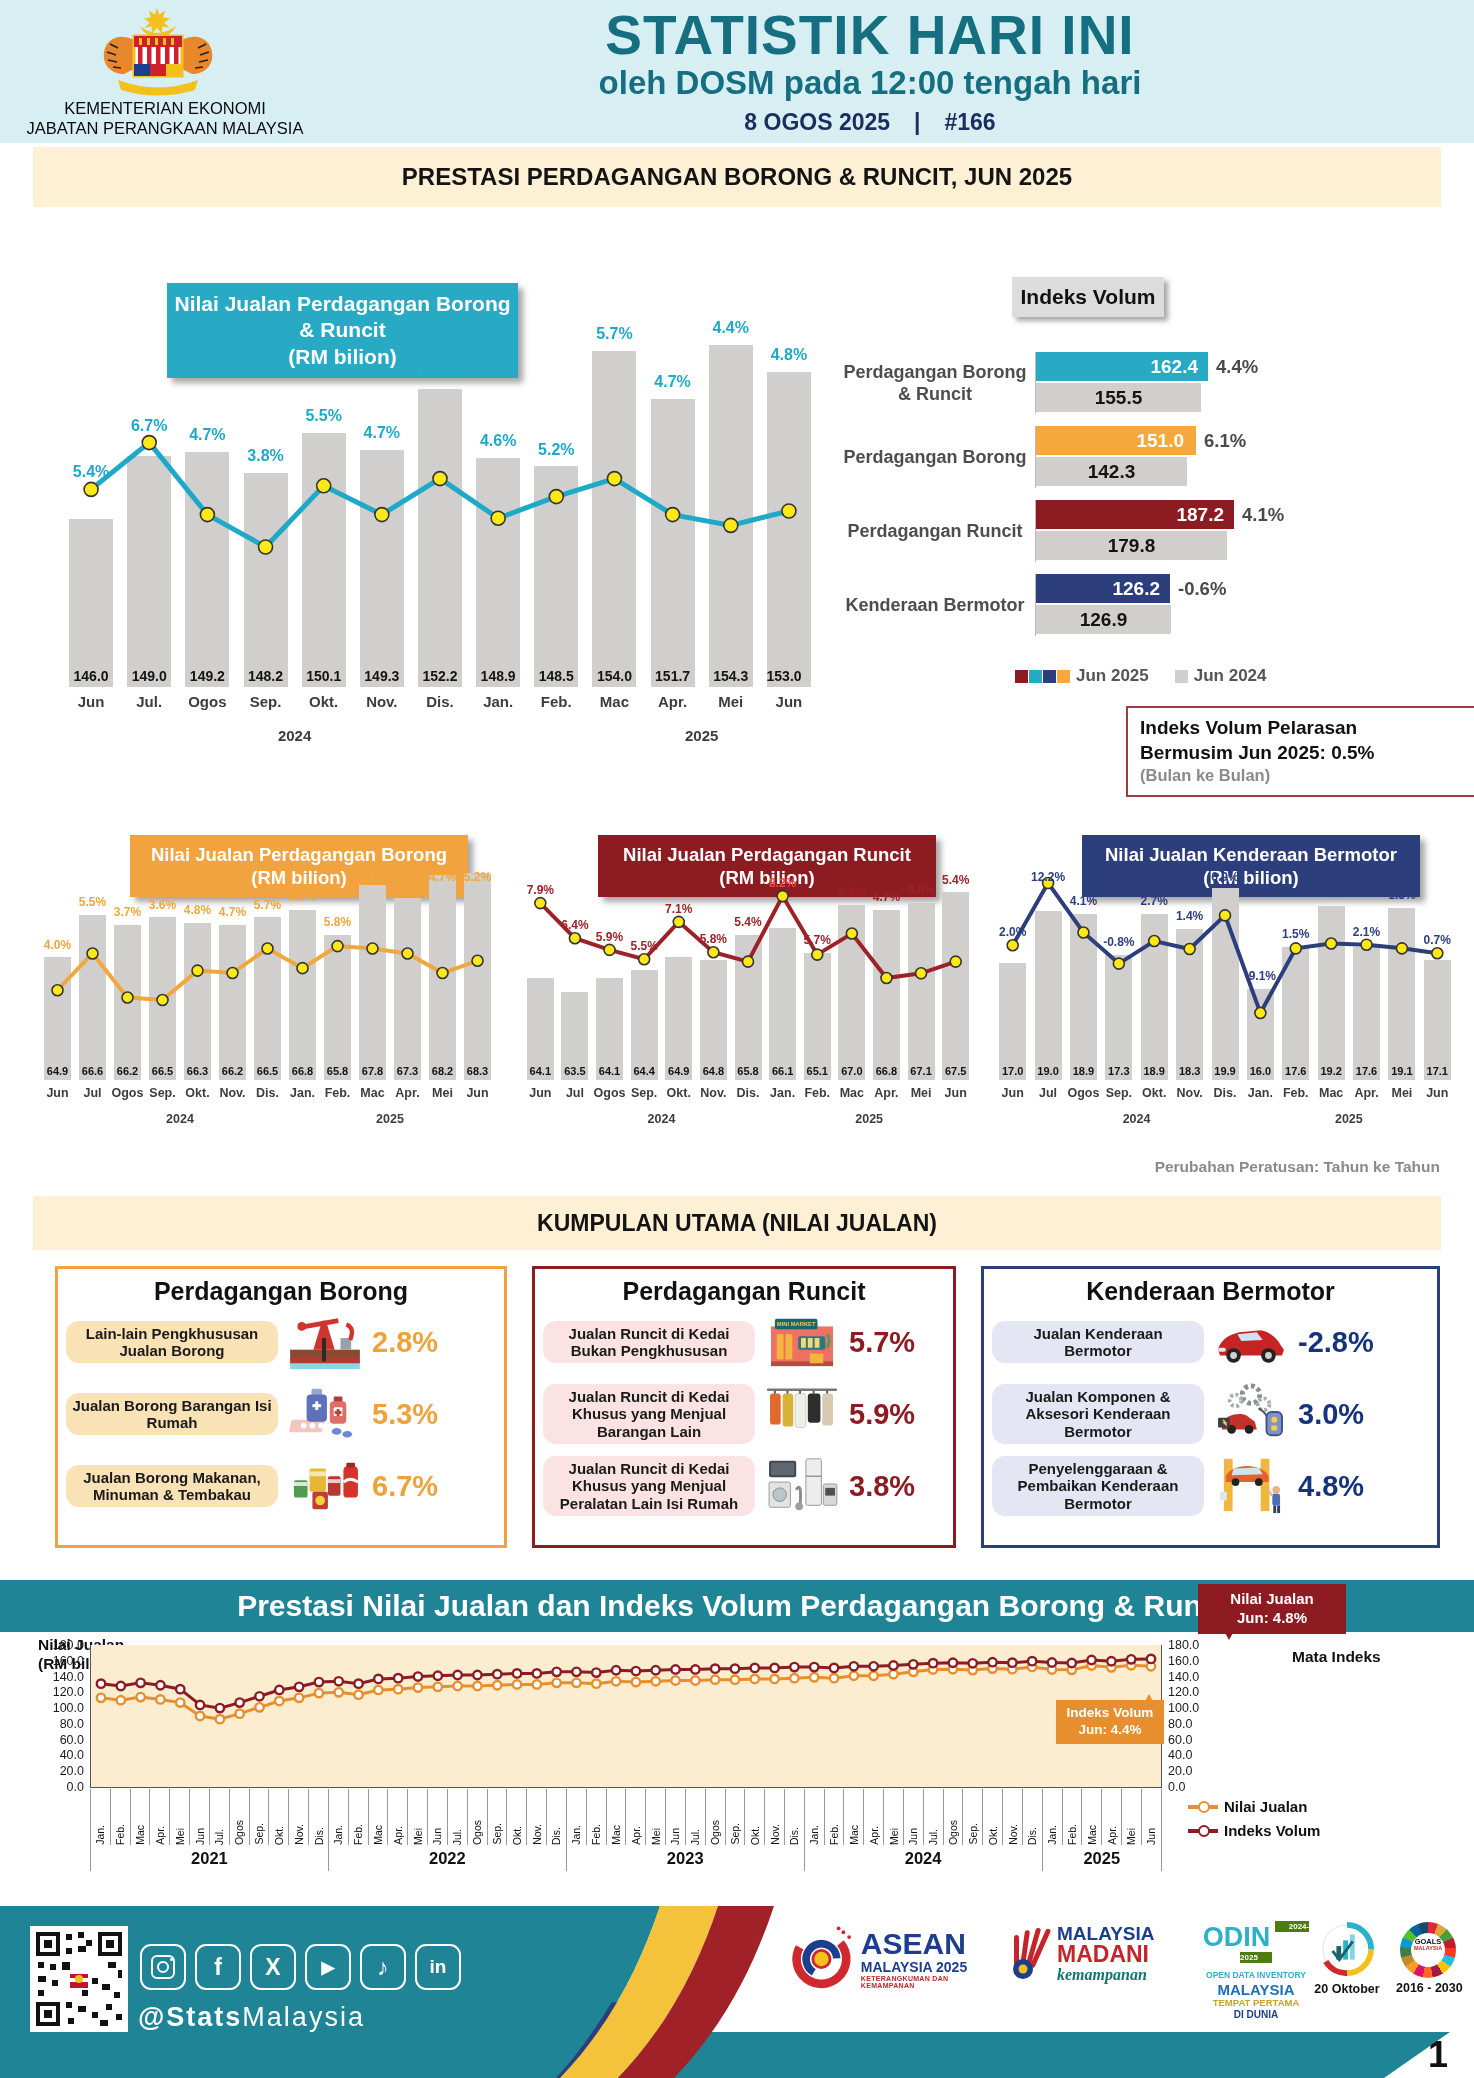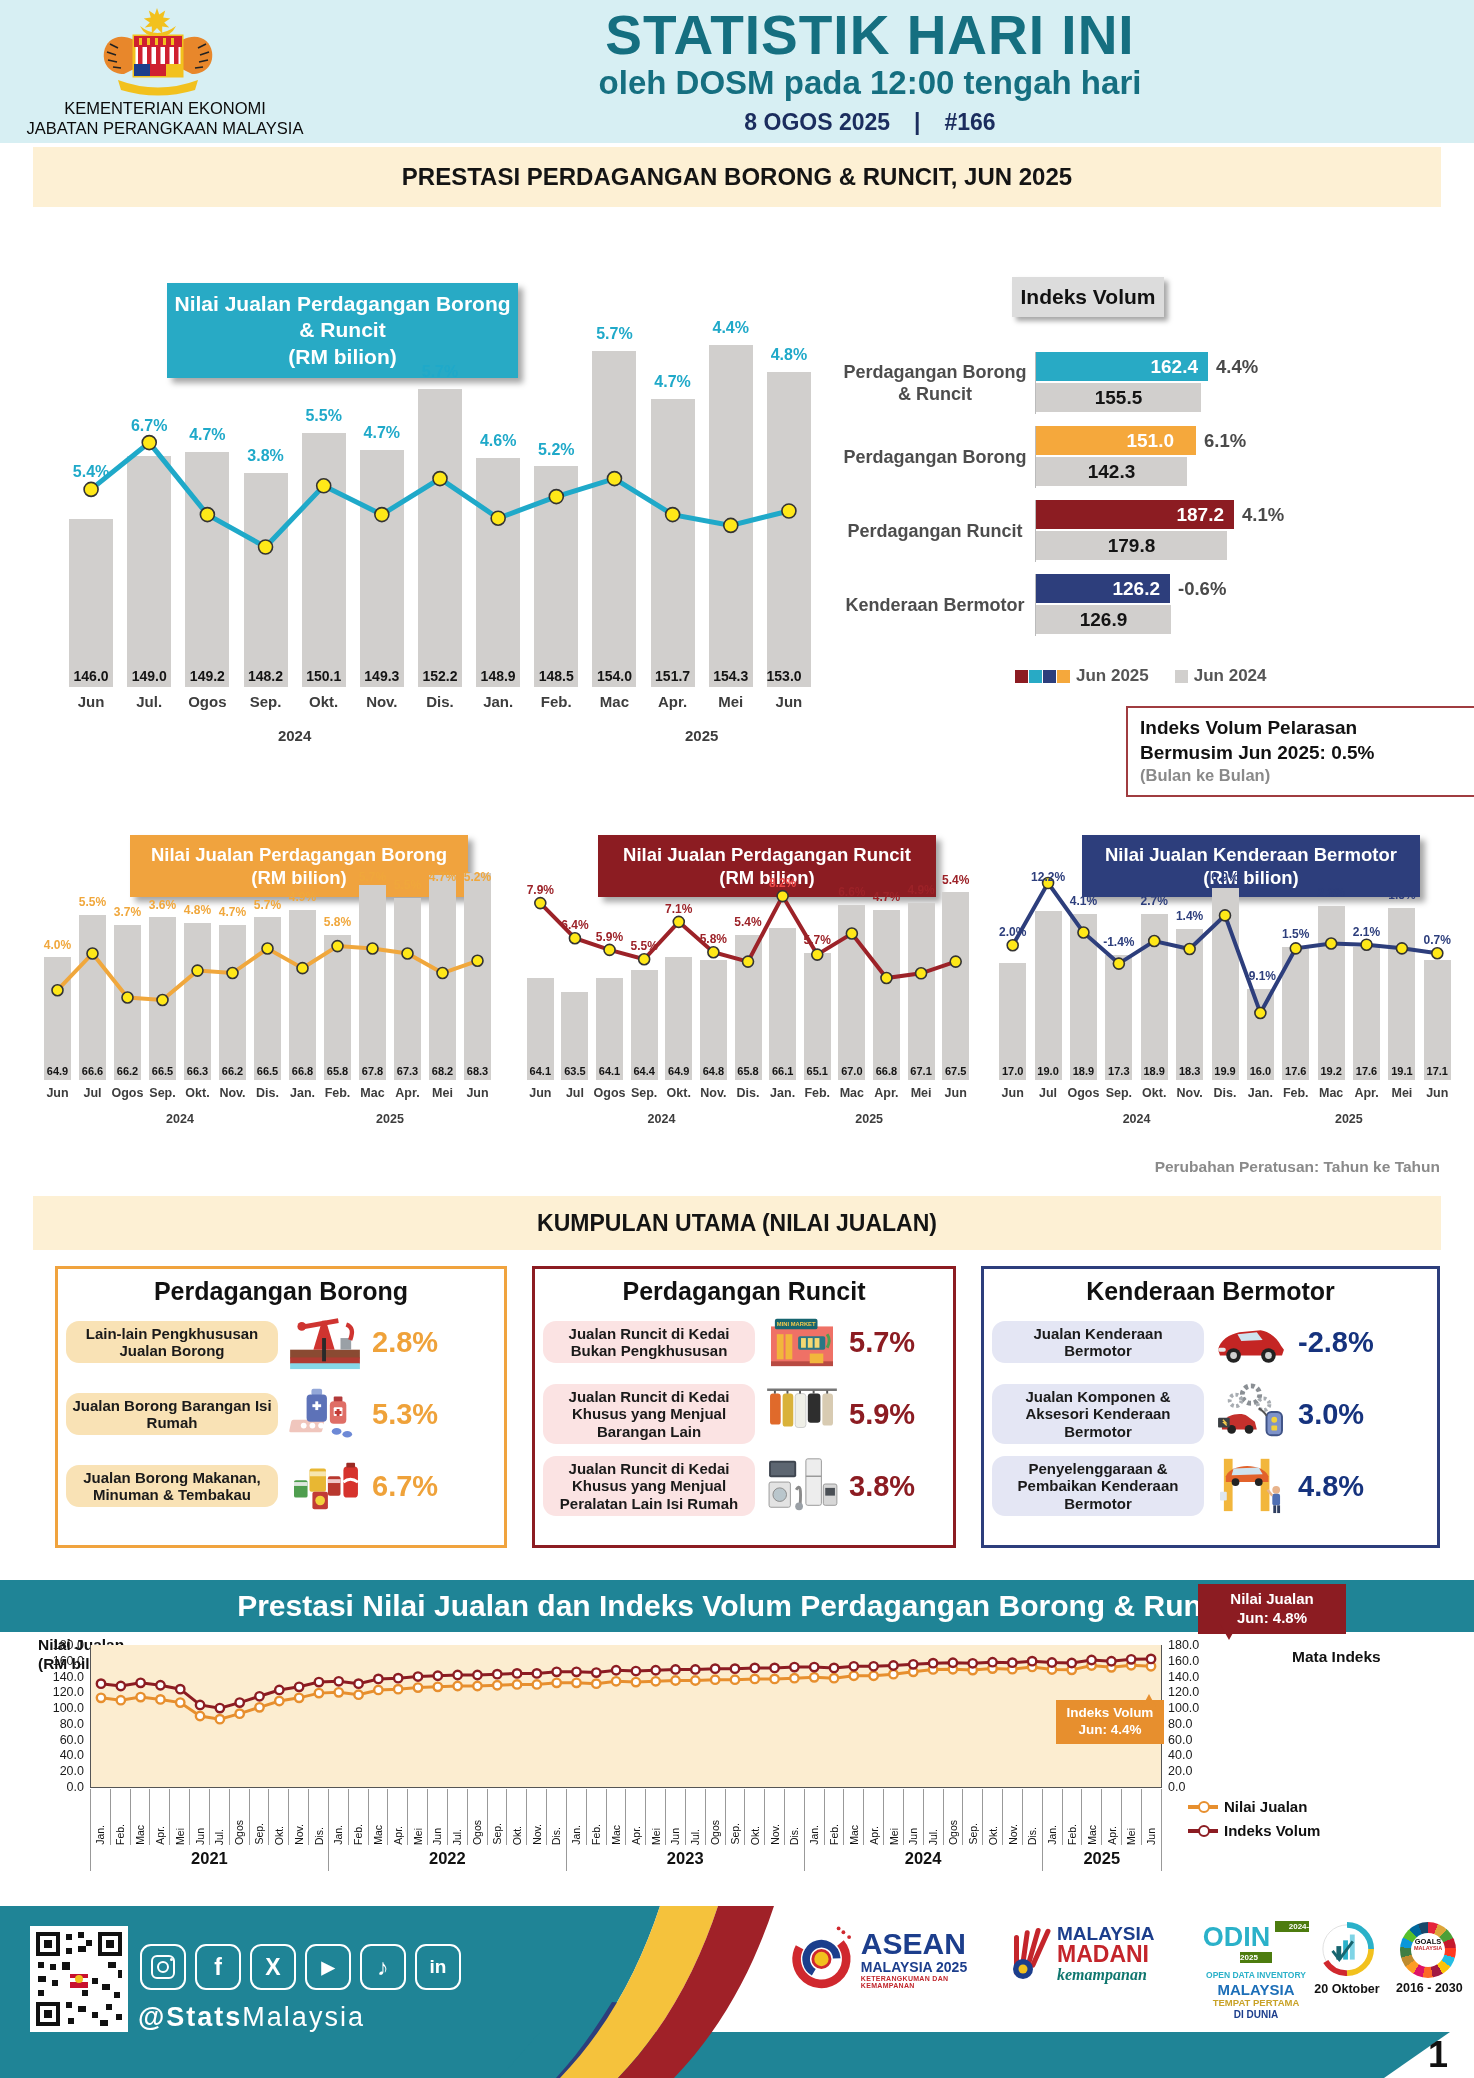--- a/index.html
+++ b/index.html
@@ -219,21 +219,21 @@
         <div style="width: 200px; text-align: center; font-size: 18px; font-weight: 700; color: rgb(77, 77, 77); line-height: 1.25;">Perdagangan Borong &amp; Runcit</div>
         <div style="position: relative; flex: 1 1 0%; height: 62px; border-left: 1.5px solid rgb(187, 187, 187);">
           <div style="position: absolute; left: 0px; top: 0px; width: 172px; height: 29px; background: rgb(40, 170, 197); color: rgb(255, 255, 255); font-weight: 800; font-size: 19px; line-height: 29px; text-align: right; padding-right: 10px; box-sizing: border-box;">162.4</div>
           <div style="position: absolute; left: 180px; top: 0px; height: 29px; line-height: 29px; font-weight: 700; font-size: 18.5px; color: rgb(74, 74, 74);">4.4%</div>
           <div style="position: absolute; left: 0px; top: 31px; width: 165px; height: 29px; background: rgb(209, 207, 205); color: rgb(20, 20, 20); font-weight: 800; font-size: 19px; line-height: 29px; text-align: center;">155.5</div>
         </div>
       </div>
       <div style="display: flex; align-items: center; margin-bottom: 12px; height: 62px;">
         <div style="width: 200px; text-align: center; font-size: 18px; font-weight: 700; color: rgb(77, 77, 77); line-height: 1.25;">Perdagangan Borong</div>
         <div style="position: relative; flex: 1 1 0%; height: 62px; border-left: 1.5px solid rgb(187, 187, 187);">
-          <div style="position: absolute; left: 0px; top: 0px; width: 160px; height: 29px; background: rgb(245, 168, 60); color: rgb(255, 255, 255); font-weight: 800; font-size: 19px; line-height: 29px; text-align: right; padding-right: 22px; box-sizing: border-box;">151.0</div>
+          <div style="position: absolute; left: 0px; top: 0px; width: 160px; height: 29px; background: rgb(245, 168, 60); color: rgb(255, 255, 255); font-weight: 800; font-size: 19px; line-height: 29px; text-align: right; padding-right: 12px; box-sizing: border-box;">151.0</div>
           <div style="position: absolute; left: 168px; top: 0px; height: 29px; line-height: 29px; font-weight: 700; font-size: 18.5px; color: rgb(74, 74, 74);">6.1%</div>
           <div style="position: absolute; left: 0px; top: 31px; width: 151px; height: 29px; background: rgb(209, 207, 205); color: rgb(20, 20, 20); font-weight: 800; font-size: 19px; line-height: 29px; text-align: center;">142.3</div>
         </div>
       </div>
       <div style="display: flex; align-items: center; margin-bottom: 12px; height: 62px;">
         <div style="width: 200px; text-align: center; font-size: 18px; font-weight: 700; color: rgb(77, 77, 77); line-height: 1.25;">Perdagangan Runcit</div>
         <div style="position: relative; flex: 1 1 0%; height: 62px; border-left: 1.5px solid rgb(187, 187, 187);">
           <div style="position: absolute; left: 0px; top: 0px; width: 198px; height: 29px; background: rgb(140, 28, 34); color: rgb(255, 255, 255); font-weight: 800; font-size: 19px; line-height: 29px; text-align: right; padding-right: 10px; box-sizing: border-box;">187.2</div>
           <div style="position: absolute; left: 206px; top: 0px; height: 29px; line-height: 29px; font-weight: 700; font-size: 18.5px; color: rgb(74, 74, 74);">4.1%</div>
           <div style="position: absolute; left: 0px; top: 31px; width: 191px; height: 29px; background: rgb(209, 207, 205); color: rgb(20, 20, 20); font-weight: 800; font-size: 19px; line-height: 29px; text-align: center;">179.8</div>
@@ -460,21 +460,21 @@
           <circle cx="265.3846153846154" cy="145" r="5.5" fill="#ffe818" stroke="#333" stroke-width="1.6"></circle>
           <circle cx="300.7692307692308" cy="80.34" r="5.5" fill="#ffe818" stroke="#333" stroke-width="1.6"></circle>
           <circle cx="336.1538461538462" cy="75.46000000000001" r="5.5" fill="#ffe818" stroke="#333" stroke-width="1.6"></circle>
           <circle cx="371.53846153846155" cy="76.68" r="5.5" fill="#ffe818" stroke="#333" stroke-width="1.6"></circle>
           <circle cx="406.92307692307696" cy="80.34" r="5.5" fill="#ffe818" stroke="#333" stroke-width="1.6"></circle>
           <circle cx="442.3076923076923" cy="85.22000000000001" r="5.5" fill="#ffe818" stroke="#333" stroke-width="1.6"></circle>
         </svg>
         <div style="position: absolute; left: -16px; top: 57.29px; width: 67.3846px; text-align: center; font-weight: bold; font-size: 12px; color: rgb(45, 62, 124);">2.0%</div>
         <div style="position: absolute; left: 19.3846px; top: 2px; width: 67.3846px; text-align: center; font-weight: bold; font-size: 12px; color: rgb(45, 62, 124);">12.2%</div>
         <div style="position: absolute; left: 54.7692px; top: 25.6px; width: 67.3846px; text-align: center; font-weight: bold; font-size: 12px; color: rgb(45, 62, 124);">4.1%</div>
-        <div style="position: absolute; left: 90.1538px; top: 67.2px; width: 67.3846px; text-align: center; font-weight: bold; font-size: 12px; color: rgb(45, 62, 124);">-1.4%</div>
+        <div style="position: absolute; left: 90.1538px; top: 67.2px; width: 67.3846px; text-align: center; font-weight: bold; font-size: 12px; color: rgb(45, 62, 124);">-0.8%</div>
         <div style="position: absolute; left: 125.538px; top: 25.6px; width: 67.3846px; text-align: center; font-weight: bold; font-size: 12px; color: rgb(45, 62, 124);">2.7%</div>
         <div style="position: absolute; left: 160.923px; top: 41.2px; width: 67.3846px; text-align: center; font-weight: bold; font-size: 12px; color: rgb(45, 62, 124);">1.4%</div>
         <div style="position: absolute; left: 196.308px; top: 2px; width: 67.3846px; text-align: center; font-weight: bold; font-size: 12px; color: rgb(45, 62, 124);">6.9%</div>
         <div style="position: absolute; left: 231.692px; top: 101px; width: 67.3846px; text-align: center; font-weight: bold; font-size: 12px; color: rgb(45, 62, 124);">-9.1%</div>
         <div style="position: absolute; left: 267.077px; top: 59.4px; width: 67.3846px; text-align: center; font-weight: bold; font-size: 12px; color: rgb(45, 62, 124);">1.5%</div>
         <div style="position: absolute; left: 302.462px; top: 17.8px; width: 67.3846px; text-align: center; font-weight: bold; font-size: 12px; color: rgb(45, 62, 124);">2.3%</div>
         <div style="position: absolute; left: 337.846px; top: 56.68px; width: 67.3846px; text-align: center; font-weight: bold; font-size: 12px; color: rgb(45, 62, 124);">2.1%</div>
         <div style="position: absolute; left: 373.231px; top: 20.4px; width: 67.3846px; text-align: center; font-weight: bold; font-size: 12px; color: rgb(45, 62, 124);">1.5%</div>
         <div style="position: absolute; left: 408.615px; top: 65.22px; width: 67.3846px; text-align: center; font-weight: bold; font-size: 12px; color: rgb(45, 62, 124);">0.7%</div>
         <div style="position: absolute; left: 0px; bottom: 3px; width: 35.3846px; text-align: center; font-weight: bold; font-size: 11px; color: rgb(20, 20, 20);">17.0</div>

